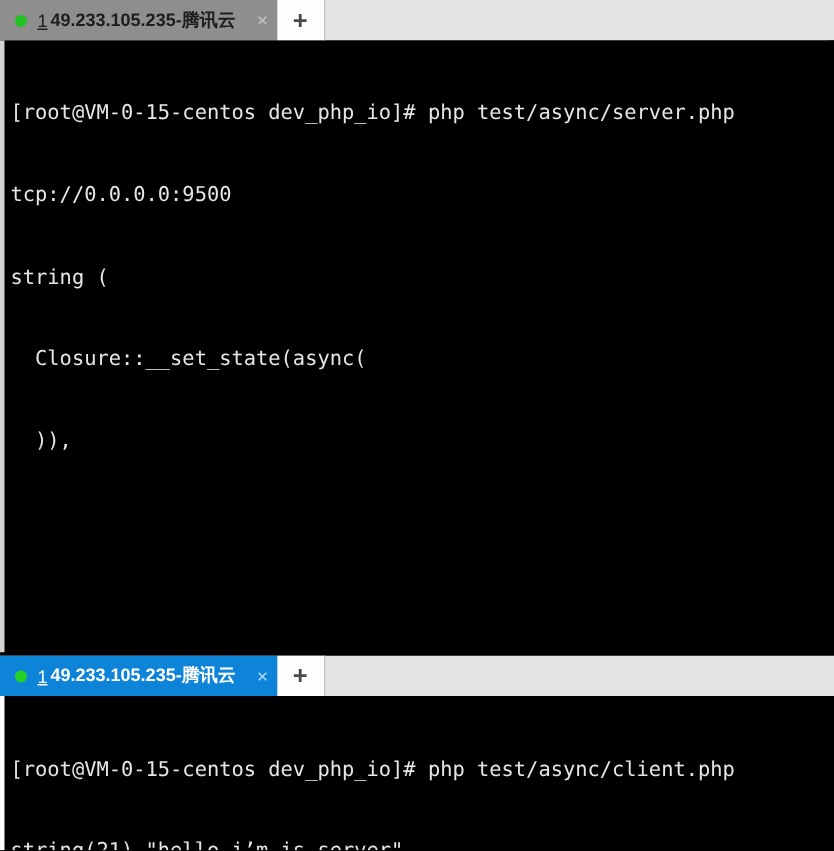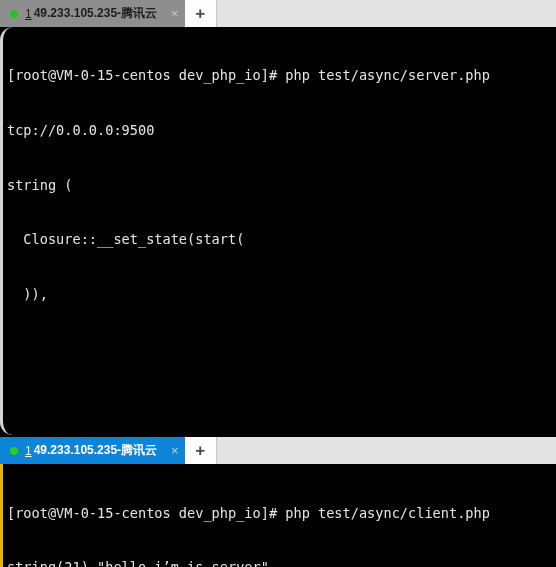--- a/index.html
+++ b/index.html
@@ -108,24 +108,23 @@
     line-height: 18.2px;
     padding: 3px 0 0 4px;
     box-sizing: border-box;
     overflow: hidden;
     white-space: pre;
     position: relative;
   }
   .window.top .term {
     border-left: 3px solid #d4d4d4;
     border-right: 3px solid #000;
-    border-radius: 13px;
   }
   .window.bottom .term {
-    border-left: 3px solid #eab308;
+    border-left: 3px solid #ffffff;
   }
   .term .line {
     white-space: pre;
     min-height: 18.2px;
   }
 
   .divider {
     height: 2px;
     background: #000;
   }
@@ -144,21 +143,21 @@
         <span class="tab-title">49.233.105.235-腾讯云</span>
         <span class="tab-close">×</span>
       </div>
       <div class="newtab">+</div>
     </div>
 
     <div class="term">
       <div class="line">[root@VM-0-15-centos dev_php_io]# php test/async/server.php</div>
       <div class="line">tcp://0.0.0.0:9500</div>
       <div class="line">string (</div>
-      <div class="line">  Closure::__set_state(start(</div>
+      <div class="line">  Closure::__set_state(async(</div>
       <div class="line">  )),</div>
       
       
       
       
       
       
       
       
       

